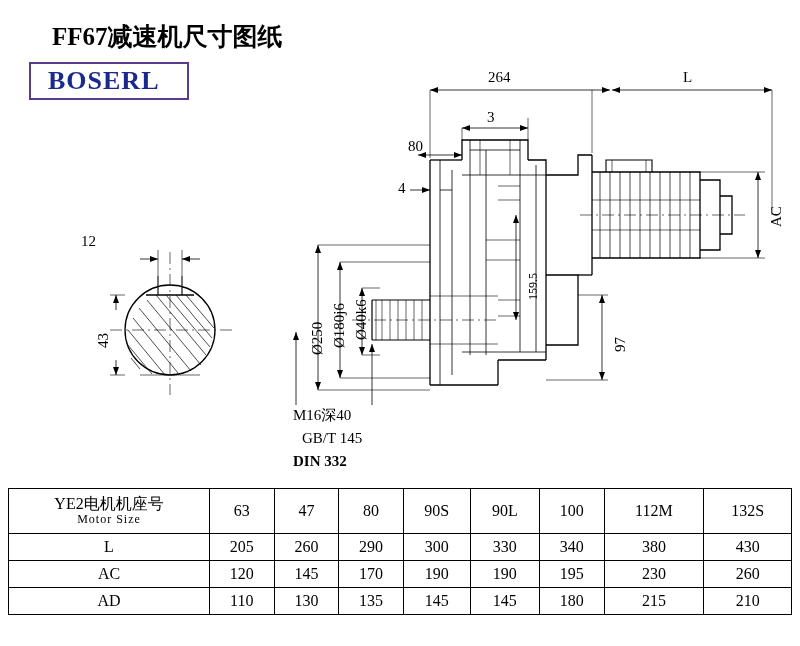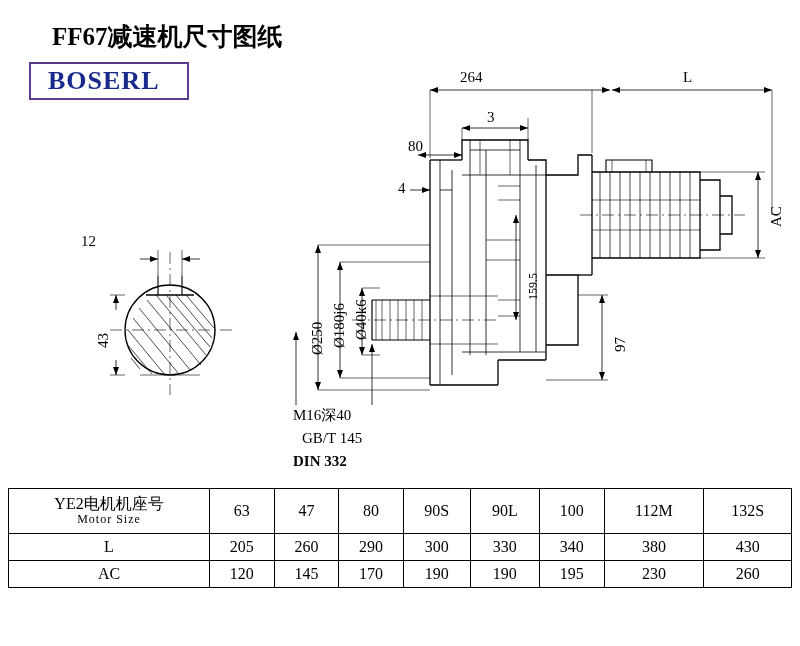--- a/index.html
+++ b/index.html
@@ -304,21 +304,21 @@
         <path d="M296,332 L293,340 L299,340 Z" fill="#000" stroke="none"></path>
         <path d="M372,405 L372,344" stroke-width="0.8"></path>
         <path d="M372,344 L369,352 L375,352 Z" fill="#000" stroke="none"></path>
       </g>
     </g>
   </svg>
 
   <div class="lbl" style="left:81px; top:234px;">12</div>
   <div class="lbl vert" style="left:96px; top:348px;">43</div>
 
-  <div class="lbl" style="left:460px; top:70px;">264</div>
+  <div class="lbl" style="left:488px; top:70px;">264</div>
   <div class="lbl" style="left:683px; top:70px;">L</div>
   <div class="lbl" style="left:487px; top:110px;">3</div>
   <div class="lbl" style="left:408px; top:139px;">80</div>
   <div class="lbl" style="left:398px; top:181px;">4</div>
 
   <div class="lbl vert" style="left:769px; top:227px;">AC</div>
   <div class="lbl vert sm" style="left:527px; top:300px;">159.5</div>
   <div class="lbl vert" style="left:613px; top:352px;">97</div>
 
   <div class="lbl vert" style="left:310px; top:355px;">Ø250</div>
@@ -360,16 +360,27 @@
         <td class="rowlabel">AC</td>
         <td>120</td>
         <td>145</td>
         <td>170</td>
         <td>190</td>
         <td>190</td>
         <td>195</td>
         <td>230</td>
         <td>260</td>
       </tr>
+      <tr>
+        <td class="rowlabel">AD</td>
+        <td>110</td>
+        <td>130</td>
+        <td>135</td>
+        <td>145</td>
+        <td>145</td>
+        <td>180</td>
+        <td>215</td>
+        <td>210</td>
+      </tr>
     </tbody>
   </table>
 
 </div>
 
 </body></html>

